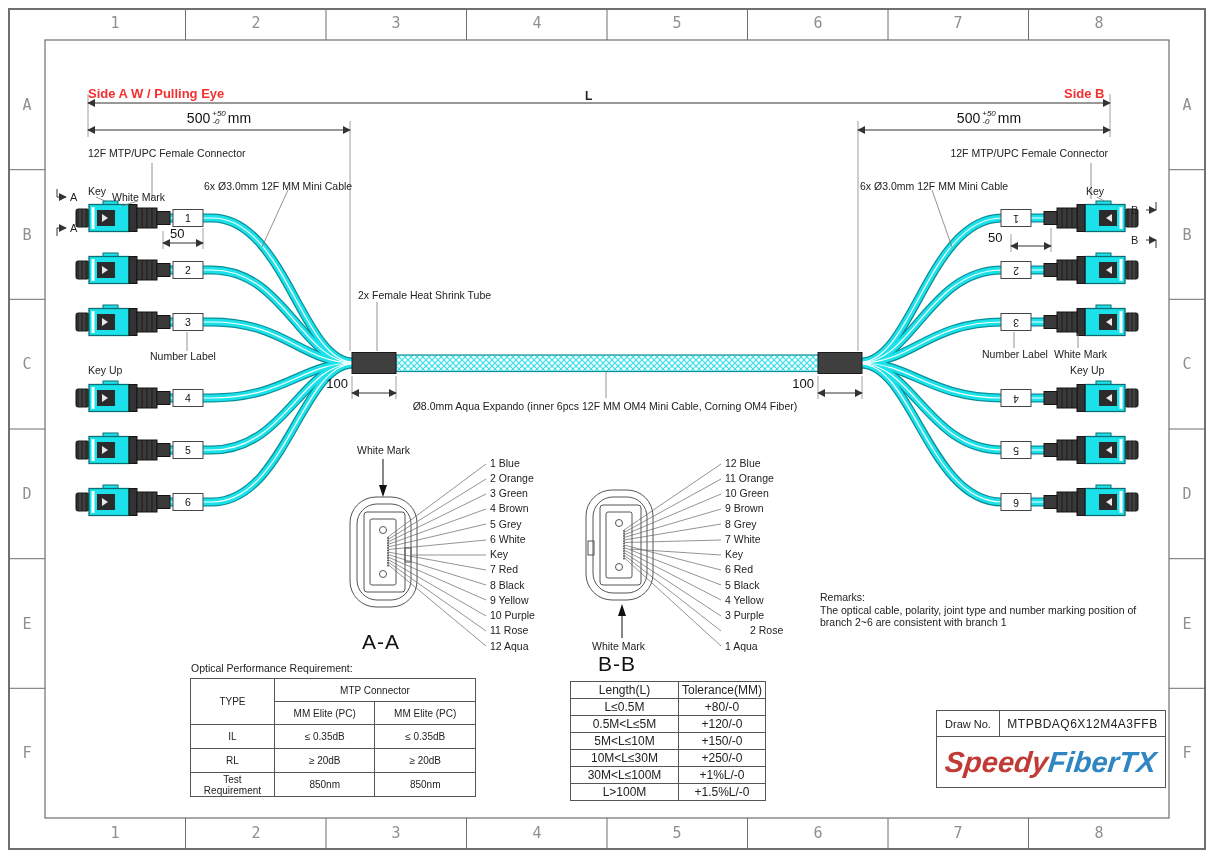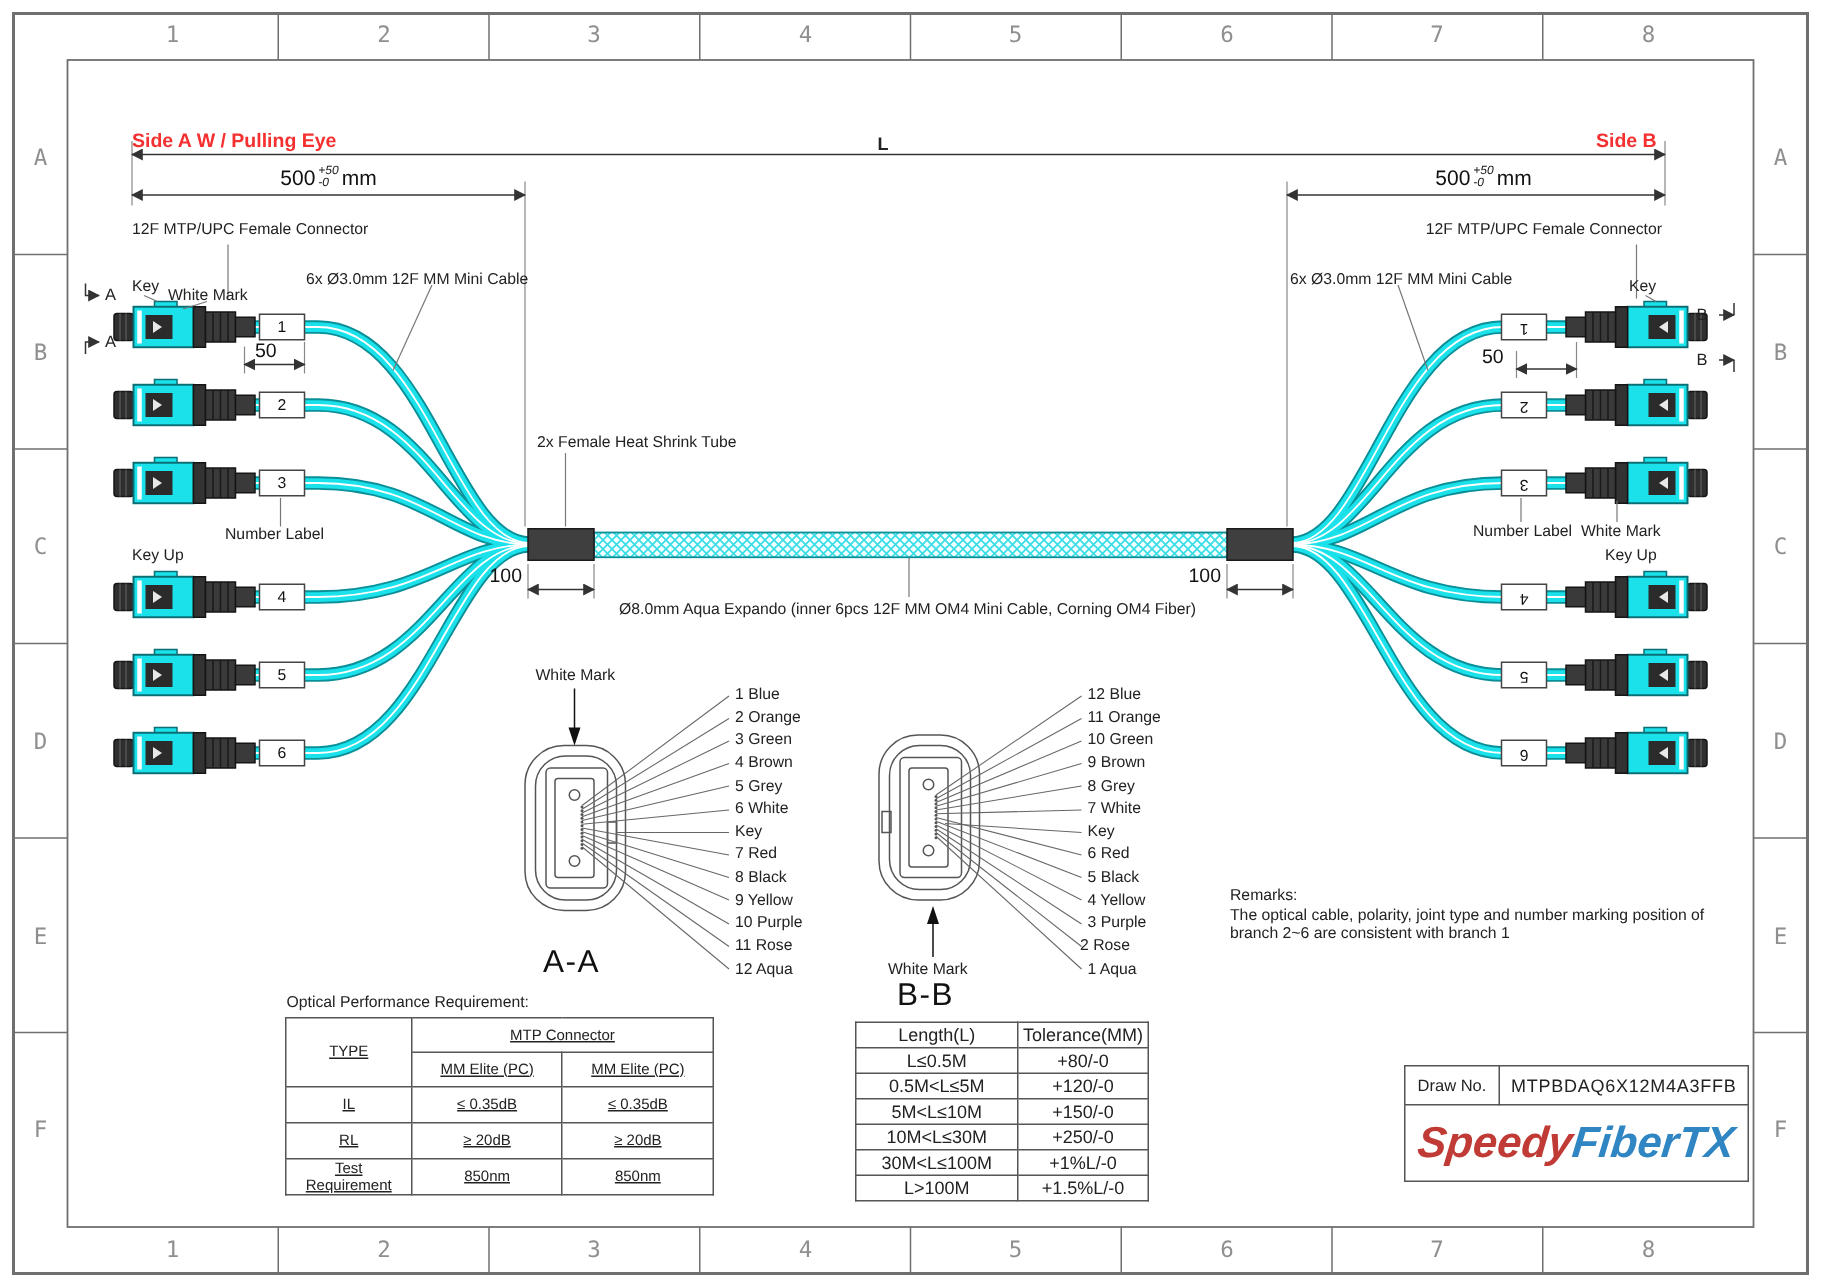--- a/index.html
+++ b/index.html
@@ -19,21 +19,21 @@
   .dim500{position:absolute;z-index:2;font-size:14px;color:#111;width:130px;
           display:flex;justify-content:center;align-items:flex-start;}
   .tol{display:inline-flex;flex-direction:column;font-size:8px;line-height:8px;margin:0 2px;font-style:normal;}
   .fiber{position:absolute;z-index:2;font-size:10.5px;color:#222;white-space:nowrap;}
   .sec-title{position:absolute;z-index:2;font-size:21px;color:#111;letter-spacing:1px;}
   .ctr{text-align:center;}
   table.sheet-table{position:absolute;z-index:2;border-collapse:collapse;background:#fff;}
   table.sheet-table td{border:1px solid #555;text-align:center;vertical-align:middle;
                        font-size:10px;padding:0 3px;color:#222;}
   table.opt{left:190px;top:678px;width:286px;}
-  table.opt td{height:22px;text-decoration:underline;}
+  table.opt td{height:22px;}
   table.opt tr.dr td{height:23px;}
   table.tolr{left:570px;top:681px;width:196px;}
   table.tolr td{font-size:12px;height:16px;}
   table.tb{left:936px;top:710px;width:230px;}
   table.tb td.tb-l{font-size:11px;height:25px;width:56px;}
   table.tb td.tb-v{font-size:9px;}
   table.tb td.tb-v2{font-size:12px;letter-spacing:.5px;}
   td.tb-logo{height:50px;}
   .logo{display:inline-block;font-style:italic;font-weight:bold;font-size:29px;
         transform:skewX(-6deg);letter-spacing:0;}
@@ -436,21 +436,21 @@
 <span class="fiber" style="left:725px;top:472px">11 Orange</span>
 <span class="fiber" style="left:725px;top:487px">10 Green</span>
 <span class="fiber" style="left:725px;top:502px">9 Brown</span>
 <span class="fiber" style="left:725px;top:518px">8 Grey</span>
 <span class="fiber" style="left:725px;top:533px">7 White</span>
 <span class="fiber" style="left:725px;top:548px">Key</span>
 <span class="fiber" style="left:725px;top:563px">6 Red</span>
 <span class="fiber" style="left:725px;top:579px">5 Black</span>
 <span class="fiber" style="left:725px;top:594px">4 Yellow</span>
 <span class="fiber" style="left:725px;top:609px">3 Purple</span>
-<span class="fiber" style="left:720px;top:624px">2 Rose</span>
+<span class="fiber" style="left:750px;top:624px">2 Rose</span>
 <span class="fiber" style="left:725px;top:640px">1 Aqua</span>
 
 <div class="lbl sm" style="left:820px;top:591px">Remarks:</div>
 <div class="lbl sm" style="left:820px;top:604px">The optical cable, polarity, joint type and number marking position of</div>
 <div class="lbl sm" style="left:820px;top:616px">branch 2~6 are consistent with branch 1</div>
 
 <div class="lbl sm" style="left:191px;top:662px">Optical Performance Requirement:</div>
 <table class="sheet-table opt">
   <tbody>
         <tr>

